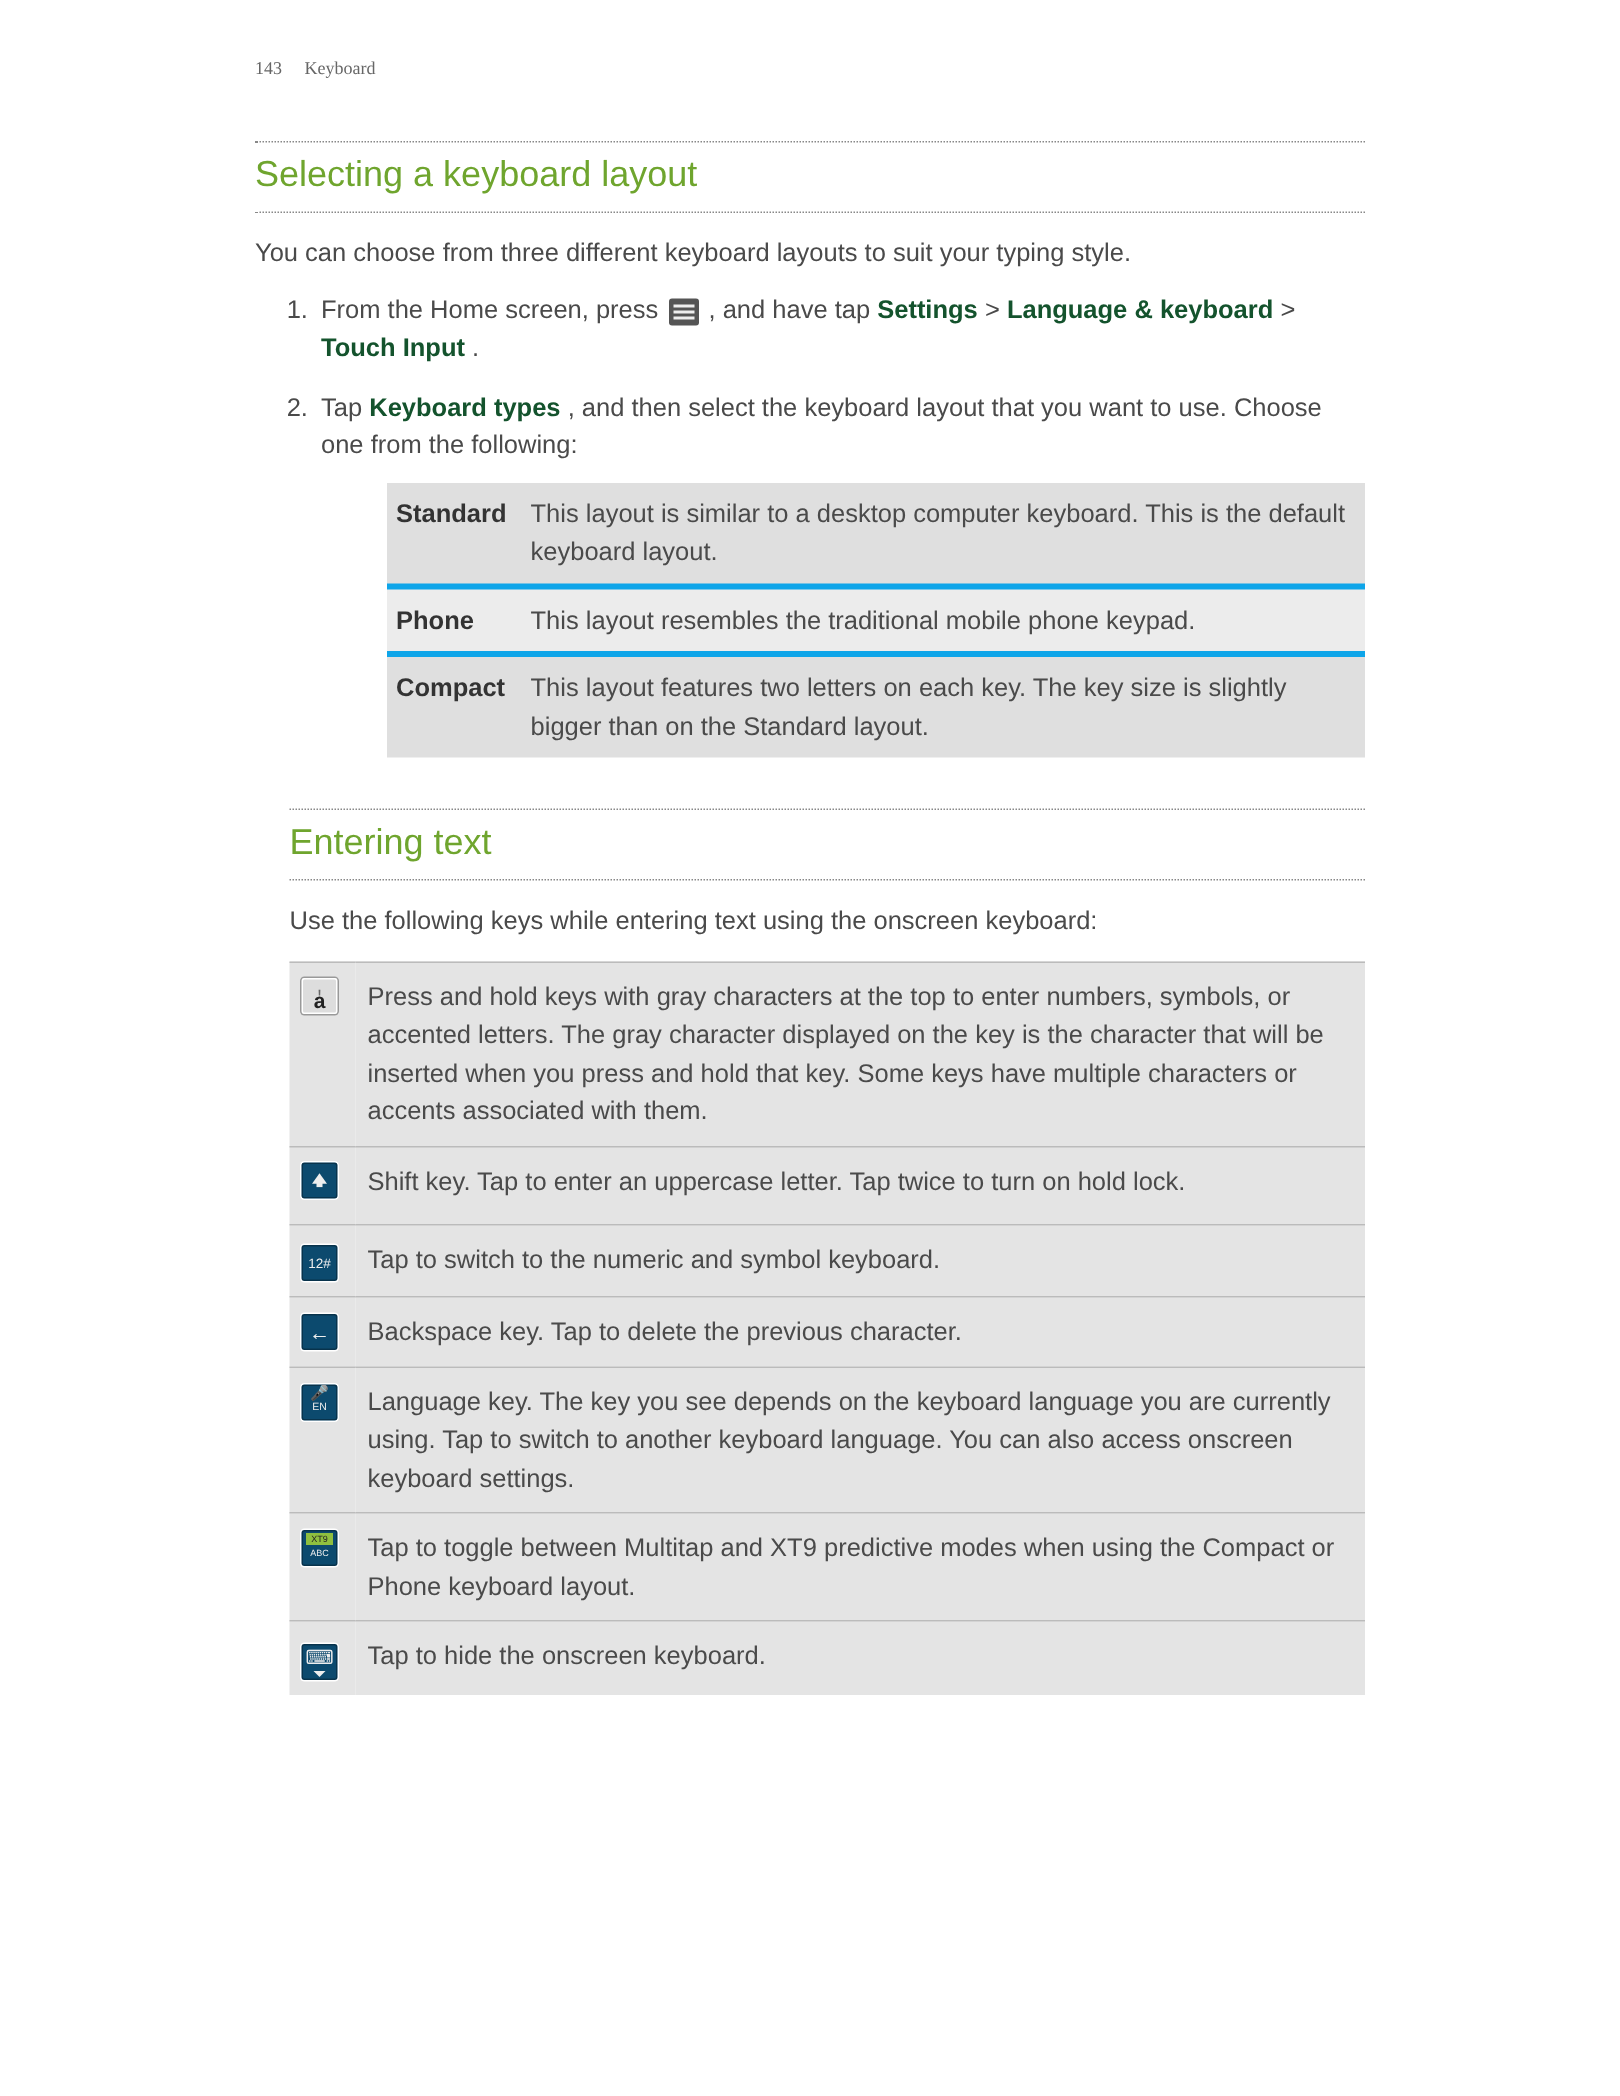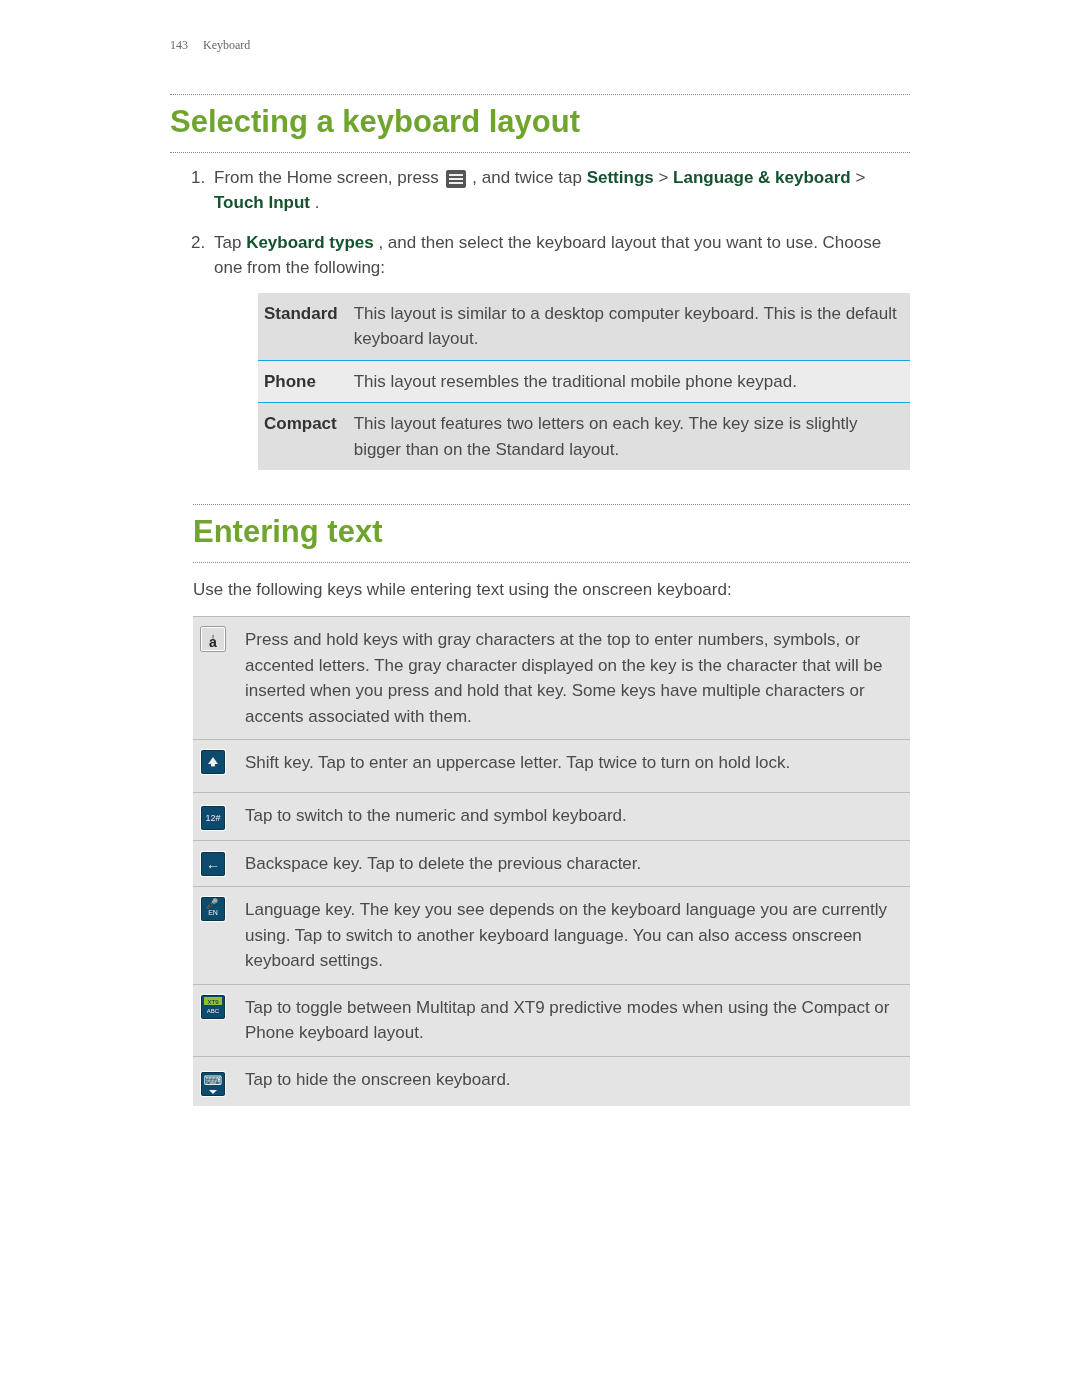--- a/index.html
+++ b/index.html
@@ -24,22 +24,22 @@
   margin-bottom: 40px;
   font-family: Liberation Serif, serif;
 }
 .dotted-sep {
   border: none;
   border-top: 1px dotted #888;
   margin: 0;
 }
 h2 {
   color: #6fa52e;
-  font-weight: 700;
-  font-size: 31px;
+  font-weight: 400;
+  font-size: 24px;
   margin: 4px 0 6px 0;
 }
 .intro {
   margin: 14px 0 12px 0;
 }
 ol.numbered {
   margin: 12px 0 16px 0;
   padding-left: 40px;
 }
 ol.numbered li {
@@ -70,21 +70,21 @@
 
 .kb-table {
   margin-left: 44px;
   margin-top: 12px;
   border-collapse: collapse;
   font-size: 17px;
 }
 .kb-table td {
   padding: 8px 10px 8px 6px;
   vertical-align: top;
-  border-bottom: 1px solid #0ea5e9;
+  border-bottom: 4px solid #0ea5e9;
 }
 .kb-table tr:nth-child(odd) { background: #dfdfdf; }
 .kb-table tr:nth-child(even){ background: #ececec; }
 .kb-table td.label { font-weight: 600; color: #333; white-space: nowrap; }
 .kb-table tr:last-child td { border-bottom: none; }
 
 
 .keys-table {
   margin-top: 14px;
   width: 100%;
@@ -213,28 +213,29 @@
 
   <div class="header-line">
     <span>143</span>&nbsp;&nbsp;&nbsp;&nbsp;
     <span>Keyboard</span>
   </div>
 
   <hr class="dotted-sep">
   <h2>Selecting a keyboard layout</h2>
   <hr class="dotted-sep">
 
+  <div class="intro">You can choose from three different keyboard layouts to suit your typing style.</div>
 
   <ol class="numbered">
     <li>
       <span>From the Home screen, press </span>
       <span class="inline-icon">
           <span></span>
         </span>
-      <span>, and twice tap </span>
+      <span>, and have tap </span>
       <b>Settings</b>
       <span> &gt; </span>
       <b>Language &amp; keyboard</b>
       <span> &gt; </span>
       <b>Touch Input</b>
       <span>.</span>
     </li>
     <li>
       <span>Tap </span>
       <b>Keyboard types</b>

